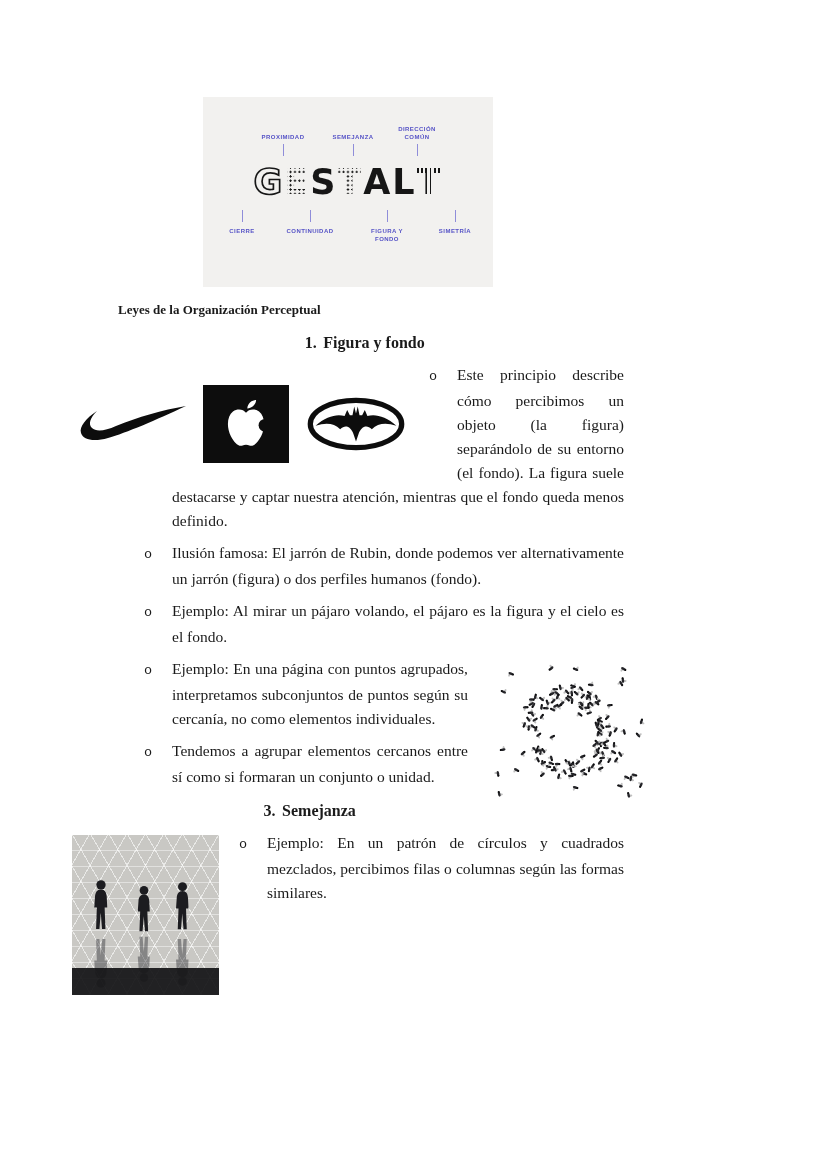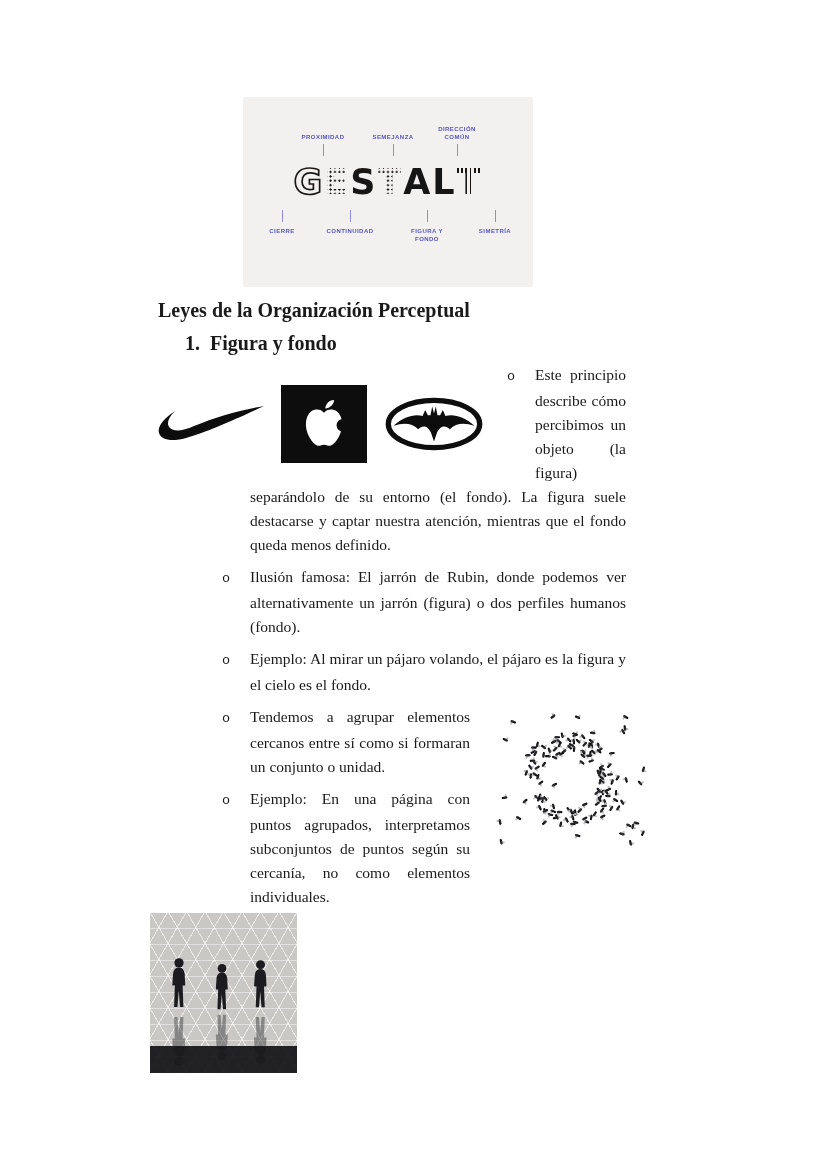--- a/index.html
+++ b/index.html
@@ -1,38 +1,38 @@
 <!DOCTYPE html>
 <html><head>
 <meta charset="utf-8">
 <style>
   html,body{margin:0;padding:0;}
   body{width:828px;height:1171px;background:#ffffff;font-family:"Liberation Serif",serif;color:#1a1a1a;}
-  .page{position:relative;width:696px;height:1171px;background:#fff;overflow:hidden;padding-left:40px;}
+  .page{position:relative;width:696px;height:1171px;background:#fff;overflow:hidden;}
 
   
   .hero{position:relative;width:290px;height:190px;margin:97px auto 0;background:#f2f1ef;font-family:"Liberation Sans",sans-serif;}
   .h-label{position:absolute;transform:translateX(-50%);width:56px;color:#5552c6;font-size:6px;font-weight:bold;letter-spacing:.45px;line-height:1.35;text-align:center;}
   .h-label.top{bottom:146px;}
   .h-label.bottom{top:130px;}
   .h-tick{position:absolute;width:1px;height:12px;background:#8f8dd9;}
   .h-tick.top{top:47px;}
   .h-tick.bottom{top:113px;}
   .h-word{position:absolute;top:64px;left:0;right:0;text-align:center;font-family:"DejaVu Sans",sans-serif;font-weight:bold;font-size:35px;line-height:42px;letter-spacing:2px;}
   .h-word span{display:inline-block;}
   .l-outline{color:transparent;-webkit-text-stroke:1.7px #161616;}
   .l-solid{color:#161616;}
   .l-dots{color:transparent;background-image:radial-gradient(#161616 1.05px, rgba(0,0,0,0) 1.25px);background-size:4.4px 4.4px;-webkit-background-clip:text;background-clip:text;}
   .l-stripes{color:transparent;background-image:repeating-linear-gradient(90deg,#161616 0 1.8px, rgba(0,0,0,0) 1.8px 4.2px);-webkit-background-clip:text;background-clip:text;}
 
   
-  .doc-title{margin:12px 118px 0;font-size:20px;font-weight:bold;line-height:22px;}
-  .sec-h{margin:10px 118px 0;font-size:20px;font-weight:bold;line-height:24px;padding-left:52px;text-indent:-25px;}
+  .doc-title{margin:12px 118px 0;font-size:13px;font-weight:bold;line-height:22px;}
+  .sec-h{margin:10px 118px 0;font-size:16px;font-weight:bold;line-height:24px;padding-left:52px;text-indent:-25px;text-align:center;}
   .sec-h .num{display:inline-block;width:25px;text-indent:0;}
-  .sec-body{margin:0 110px;}
+  .sec-body{margin:0 72px;}
   .sec-body.clear-after::after{content:"";display:block;clear:both;}
   .bullet{margin:8px 0 0;font-size:15.5px;line-height:24px;text-align:justify;padding-left:100px;text-indent:-28px;}
   .bullet .marker{display:inline-block;width:28px;text-indent:0;font-family:"Liberation Mono",monospace;font-size:13.5px;}
 
   
   .media-logos{float:left;width:342px;height:117px;margin:2px 43px 0 0;background:#fff;display:flex;align-items:center;justify-content:space-between;padding:0 5px;box-sizing:border-box;}
   .apple-box{width:86px;height:78px;background:#0d0d0d;display:flex;align-items:center;justify-content:center;}
   .media-crowd{float:right;width:168px;height:152px;margin:2px -24px 4px 12px;background:#fff;}
   .crowd-svg{width:168px;height:152px;display:block;}
   .media-sil{float:left;width:147px;height:160px;margin:4px 48px 4px 0;position:relative;overflow:hidden;
@@ -813,24 +813,25 @@
             <ellipse rx="1.25" ry="2.7" fill="#26262a"></ellipse>
             <circle r="1.05" cy="-2.1" fill="#0e0e10"></circle>
           </g>
           <g transform="translate(72.1,77.8) rotate(65)">
             <ellipse cx="1.2" cy="1" rx="2.4" ry="1.1" fill="#bfbfbf"></ellipse>
             <ellipse rx="1.25" ry="2.7" fill="#26262a"></ellipse>
             <circle r="1.05" cy="-2.1" fill="#0e0e10"></circle>
           </g>
         </svg>
     </div>
+    <p class="bullet"><span class="marker">o</span><span>Ejemplo: En una página con puntos agrupados, interpretamos subconjuntos de puntos según su cercanía, no como elementos individuales.</span></p>
     <p class="bullet"><span class="marker">o</span><span>Tendemos a agrupar elementos cercanos entre sí como si formaran un conjunto o unidad.</span></p>
-    <p class="bullet"><span class="marker">o</span><span>Ejemplo: En una página con puntos agrupados, interpretamos subconjuntos de puntos según su cercanía, no como elementos individuales.</span></p>
   </div>
 
+  <div class="sec-h"><span class="num">3.</span><span>Semejanza</span></div>
   <div class="sec-body clear-after">
     <div class="media-sil">
       <svg class="sil-svg" viewBox="0 0 147 160">
         <defs>
           <symbol id="sil" viewBox="0 0 20 40">
             <circle cx="10" cy="4.5" r="3.6"></circle>
             <path d="M10 8 C6.8 8 5.6 10.5 5.4 13.5 L4.8 22 L6.8 22 L6.2 38.5 L8.8 38.5 L9.8 26 L10.8 38.5 L13.4 38.5 L12.8 22 L14.8 22 L14.4 13.5 C14.2 10.5 13.2 8 10 8 Z"></path>
           </symbol>
         </defs>
         <g transform="scale(1,-1) translate(0,-198)" opacity="0.42" fill="#2a2a30">
@@ -839,15 +840,16 @@
           <use href="#sil" x="98" y="44" width="25" height="54"></use>
         </g>
         <g fill="#1c1c20">
           <use href="#sil" x="16" y="42" width="26" height="56"></use>
           <use href="#sil" x="60" y="48" width="24" height="52"></use>
           <use href="#sil" x="98" y="44" width="25" height="54"></use>
         </g>
         <rect x="0" y="133" width="147" height="27" fill="#141417" opacity="0.93"></rect>
       </svg>
     </div>
+    <p class="bullet"><span class="marker">o</span><span>Ejemplo: En un patrón de círculos y cuadrados mezclados, percibimos filas o columnas según las formas similares.</span></p>
   </div>
 
 </div>
 
 </body></html>

